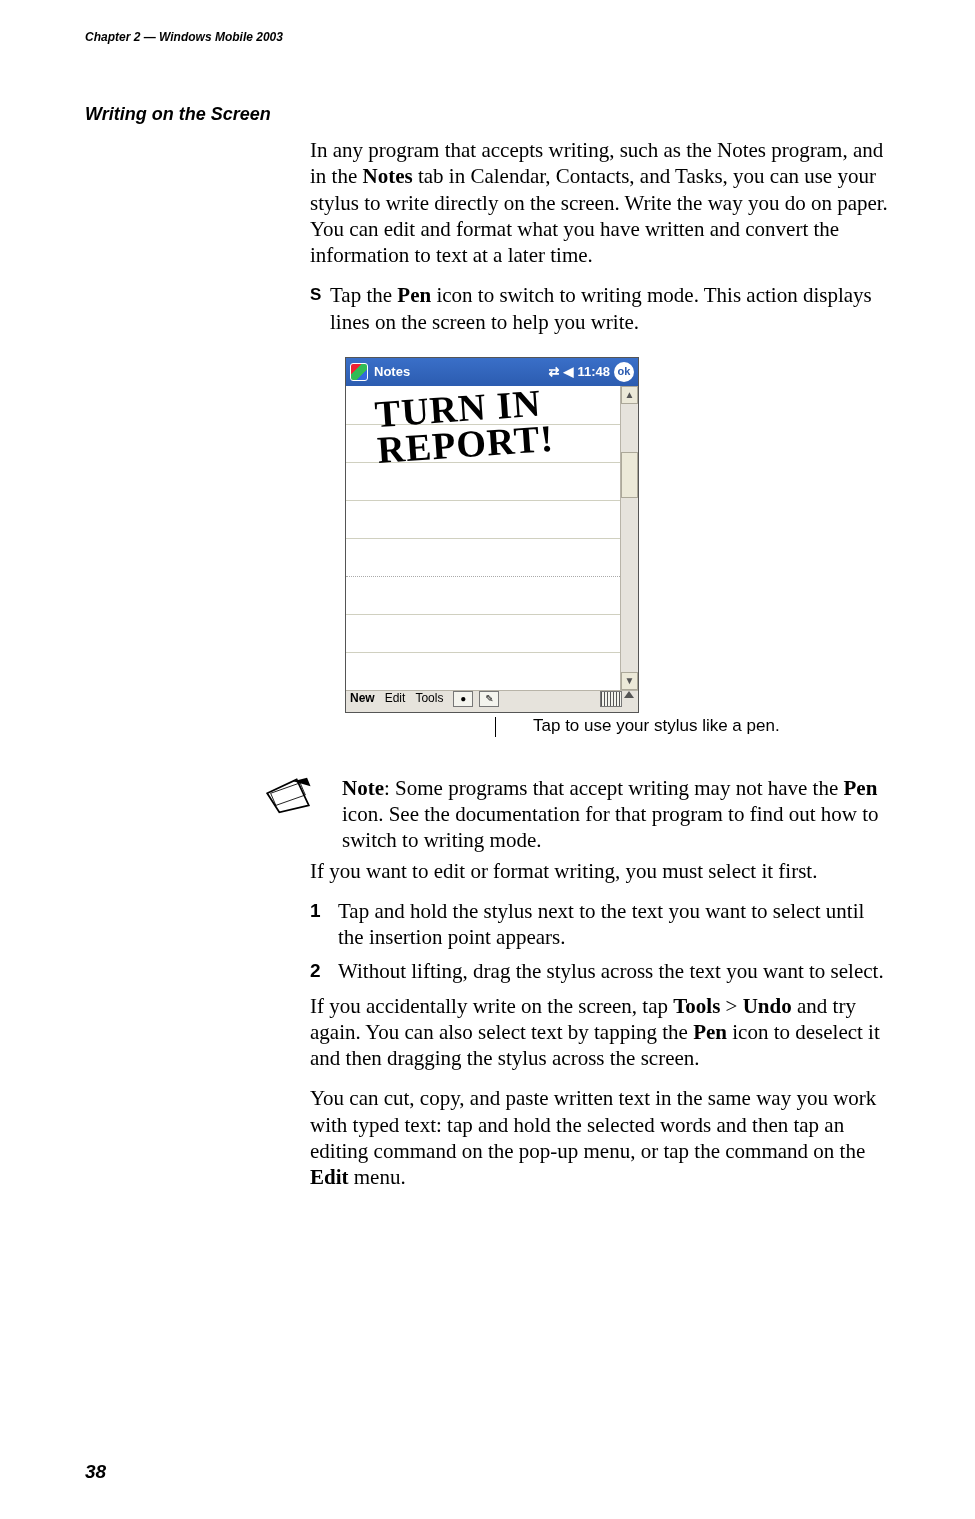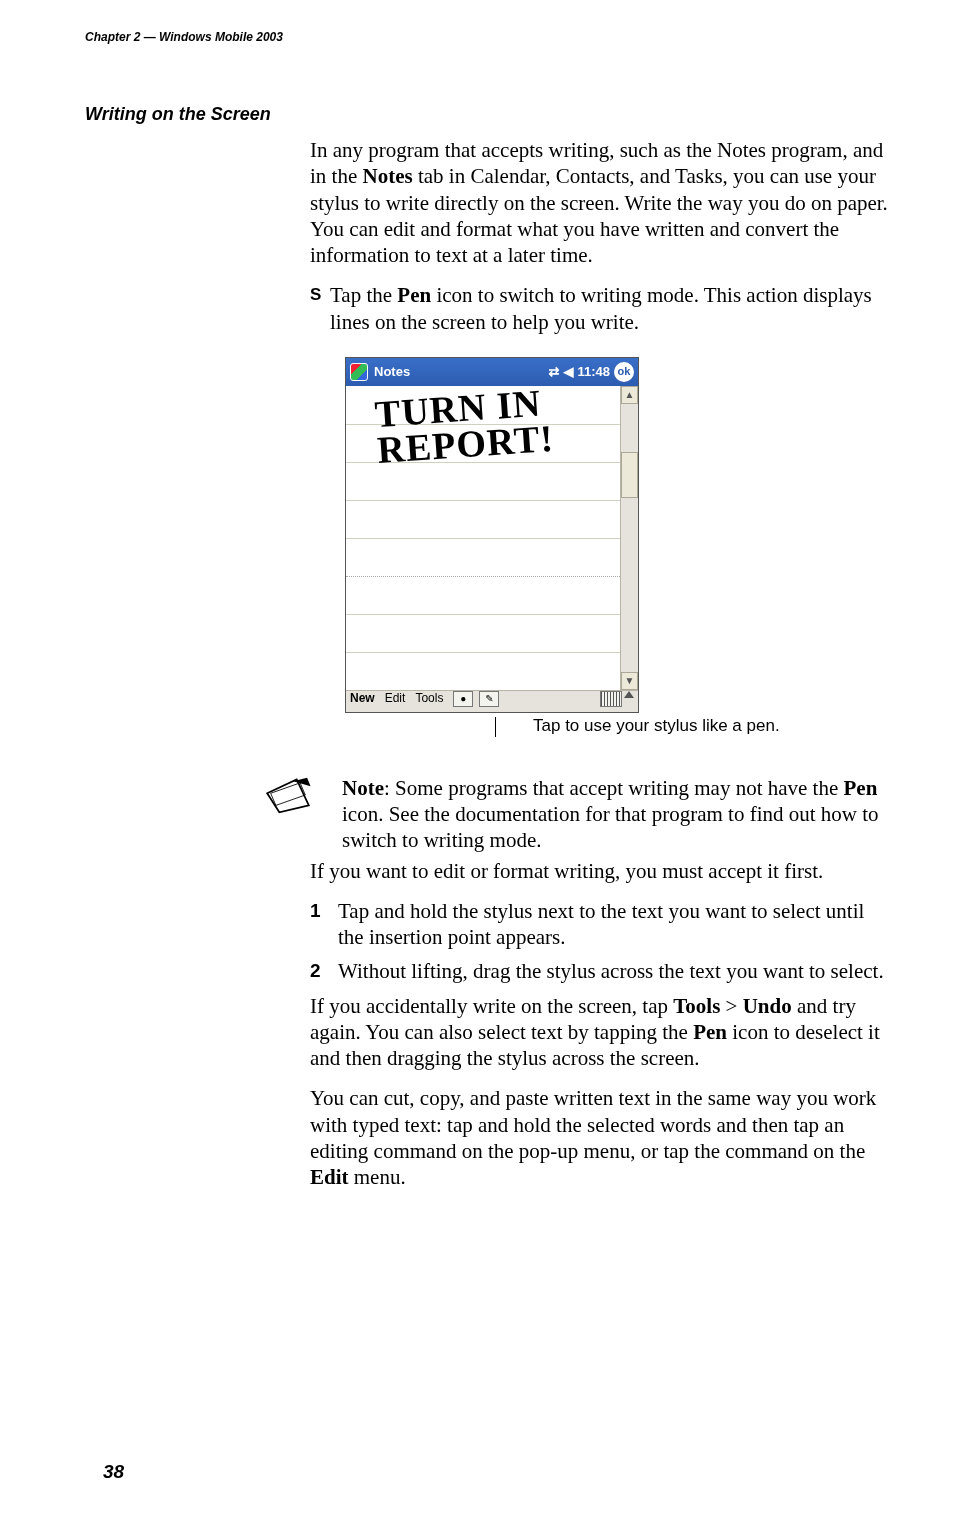--- a/index.html
+++ b/index.html
@@ -219,21 +219,20 @@
 
   .footer {
     position: absolute;
     left: 85px; right: 85px; bottom: 36px;
     display: flex;
     justify-content: space-between;
     font-family: "Arial Black", Arial, sans-serif;
     font-style: italic;
     font-weight: 900;
     font-size: 19px;
-    margin-left: 18px;
   }
 </style>
 </head>
 <body>
 
 <div class="page">
 
   <div class="running-header">
     <span>Chapter 2</span><span class="dash"> — </span><span>Windows Mobile 2003</span>
   </div>
@@ -306,21 +305,21 @@
           <path d="M6 20 L40 4 L54 34 L20 42 Z" fill="none" stroke="#000" stroke-width="2"></path>
           <path d="M10 20 L44 8 L50 22 L16 34 Z" fill="none" stroke="#000" stroke-width="1"></path>
           <path d="M36 6 L52 2 L56 12 Z" fill="#000"></path>
         </svg>
       </div>
       <div>
         <span class="bold">Note</span><span>: Some programs that accept writing may not have the </span><span class="bold">Pen</span><span> icon. See the documentation for that program to find out how to switch to writing mode.</span>
       </div>
     </div>
 
-    <p style="margin-top:4px;">If you want to edit or format writing, you must accept it first.</p>
+    <p style="margin-top:4px;">If you want to edit or format writing, you must select it first.</p>
 
     <div class="num-row">
       <div class="num">1</div>
       <div class="ncontent">Tap and hold the stylus next to the text you want to select until the insertion point appears.</div>
     </div>
     <div class="num-row">
       <div class="num">2</div>
       <div class="ncontent">Without lifting, drag the stylus across the text you want to select.</div>
     </div>
 

